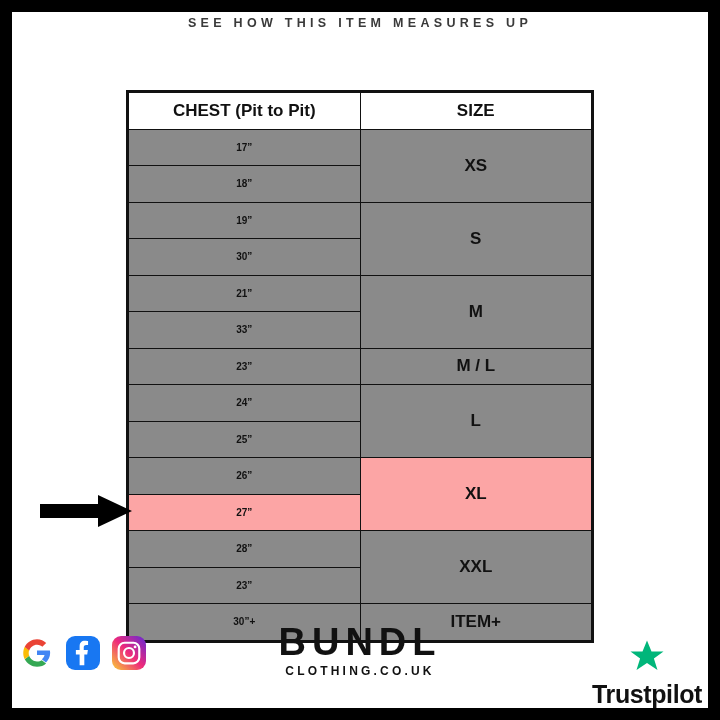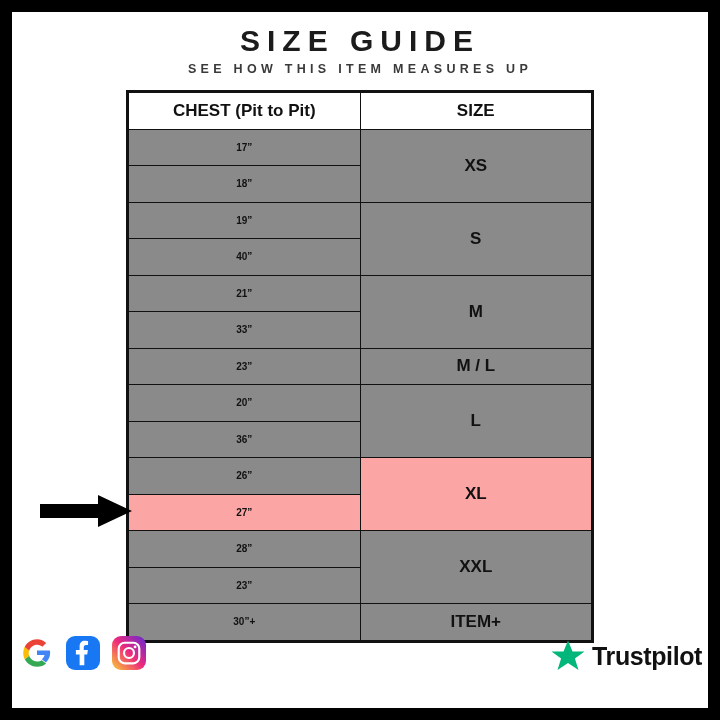--- a/index.html
+++ b/index.html
@@ -130,34 +130,34 @@
   .s-instagram {
     background: linear-gradient(45deg, #f9ce34, #ee2a7b 50%, #6228d7);
   }
   .trustpilot {
     position: absolute;
     right: 6px;
     top: 16px;
     display: flex;
     align-items: center;
     gap: 6px;
+    flex-direction: column;
   }
   .tp-name {
     font-size: 25px;
     font-weight: bold;
     color: #111111;
     letter-spacing: -0.4px;
   }
 </style>
 </head>
 <body>
 
 <div class="page">
 
-  <div class="title">SIZE GUIDE</div>
   <div class="subtitle">SEE HOW THIS ITEM MEASURES UP</div>
 
   <div class="table-wrap">
     <table class="size-table">
       <tbody>
         <tr>
           <td class="head">CHEST (Pit to Pit)</td>
           <td class="head">SIZE</td>
         </tr>
 
@@ -167,42 +167,42 @@
         </tr>
         <tr>
           <td class="chest">18”</td>
         </tr>
 
         <tr>
           <td class="chest">19”</td>
           <td class="size" rowspan="2">S</td>
         </tr>
         <tr>
-          <td class="chest">40”</td>
+          <td class="chest">30”</td>
         </tr>
 
         <tr>
           <td class="chest">21”</td>
           <td class="size" rowspan="2">M</td>
         </tr>
         <tr>
           <td class="chest">33”</td>
         </tr>
 
         <tr>
           <td class="chest">23”</td>
           <td class="size">M / L</td>
         </tr>
 
         <tr>
-          <td class="chest">20”</td>
+          <td class="chest">24”</td>
           <td class="size" rowspan="2">L</td>
         </tr>
         <tr>
-          <td class="chest">36”</td>
+          <td class="chest">25”</td>
         </tr>
 
         <tr>
           <td class="chest">26”</td>
           <td class="size hl" rowspan="2">XL</td>
         </tr>
         <tr>
           <td class="chest hl">27”</td>
         </tr>
 
@@ -246,20 +246,24 @@
       </div>
       <div class="social s-instagram">
         <svg width="26" height="26" viewBox="0 0 24 24" fill="none" stroke="#ffffff" stroke-width="2">
           <rect x="2.5" y="2.5" width="19" height="19" rx="5.5"></rect>
           <circle cx="12" cy="12" r="4.6"></circle>
           <circle cx="17.6" cy="6.4" r="1.3" fill="#ffffff" stroke="none"></circle>
         </svg>
       </div>
     </div>
 
+    <div class="brand">
+      <div class="brand-name">BUNDL</div>
+      <div class="brand-sub">CLOTHING.CO.UK</div>
+    </div>
 
     <div class="trustpilot">
       <svg width="36" height="36" viewBox="0 0 24 24">
         <polygon points="12,1.6 15,9 23,9 16.6,13.7 19,21.4 12,16.7 5,21.4 7.4,13.7 1,9 9,9" fill="#00b67a"></polygon>
       </svg>
       <span class="tp-name">Trustpilot</span>
     </div>
 
   </div>
 </div>

